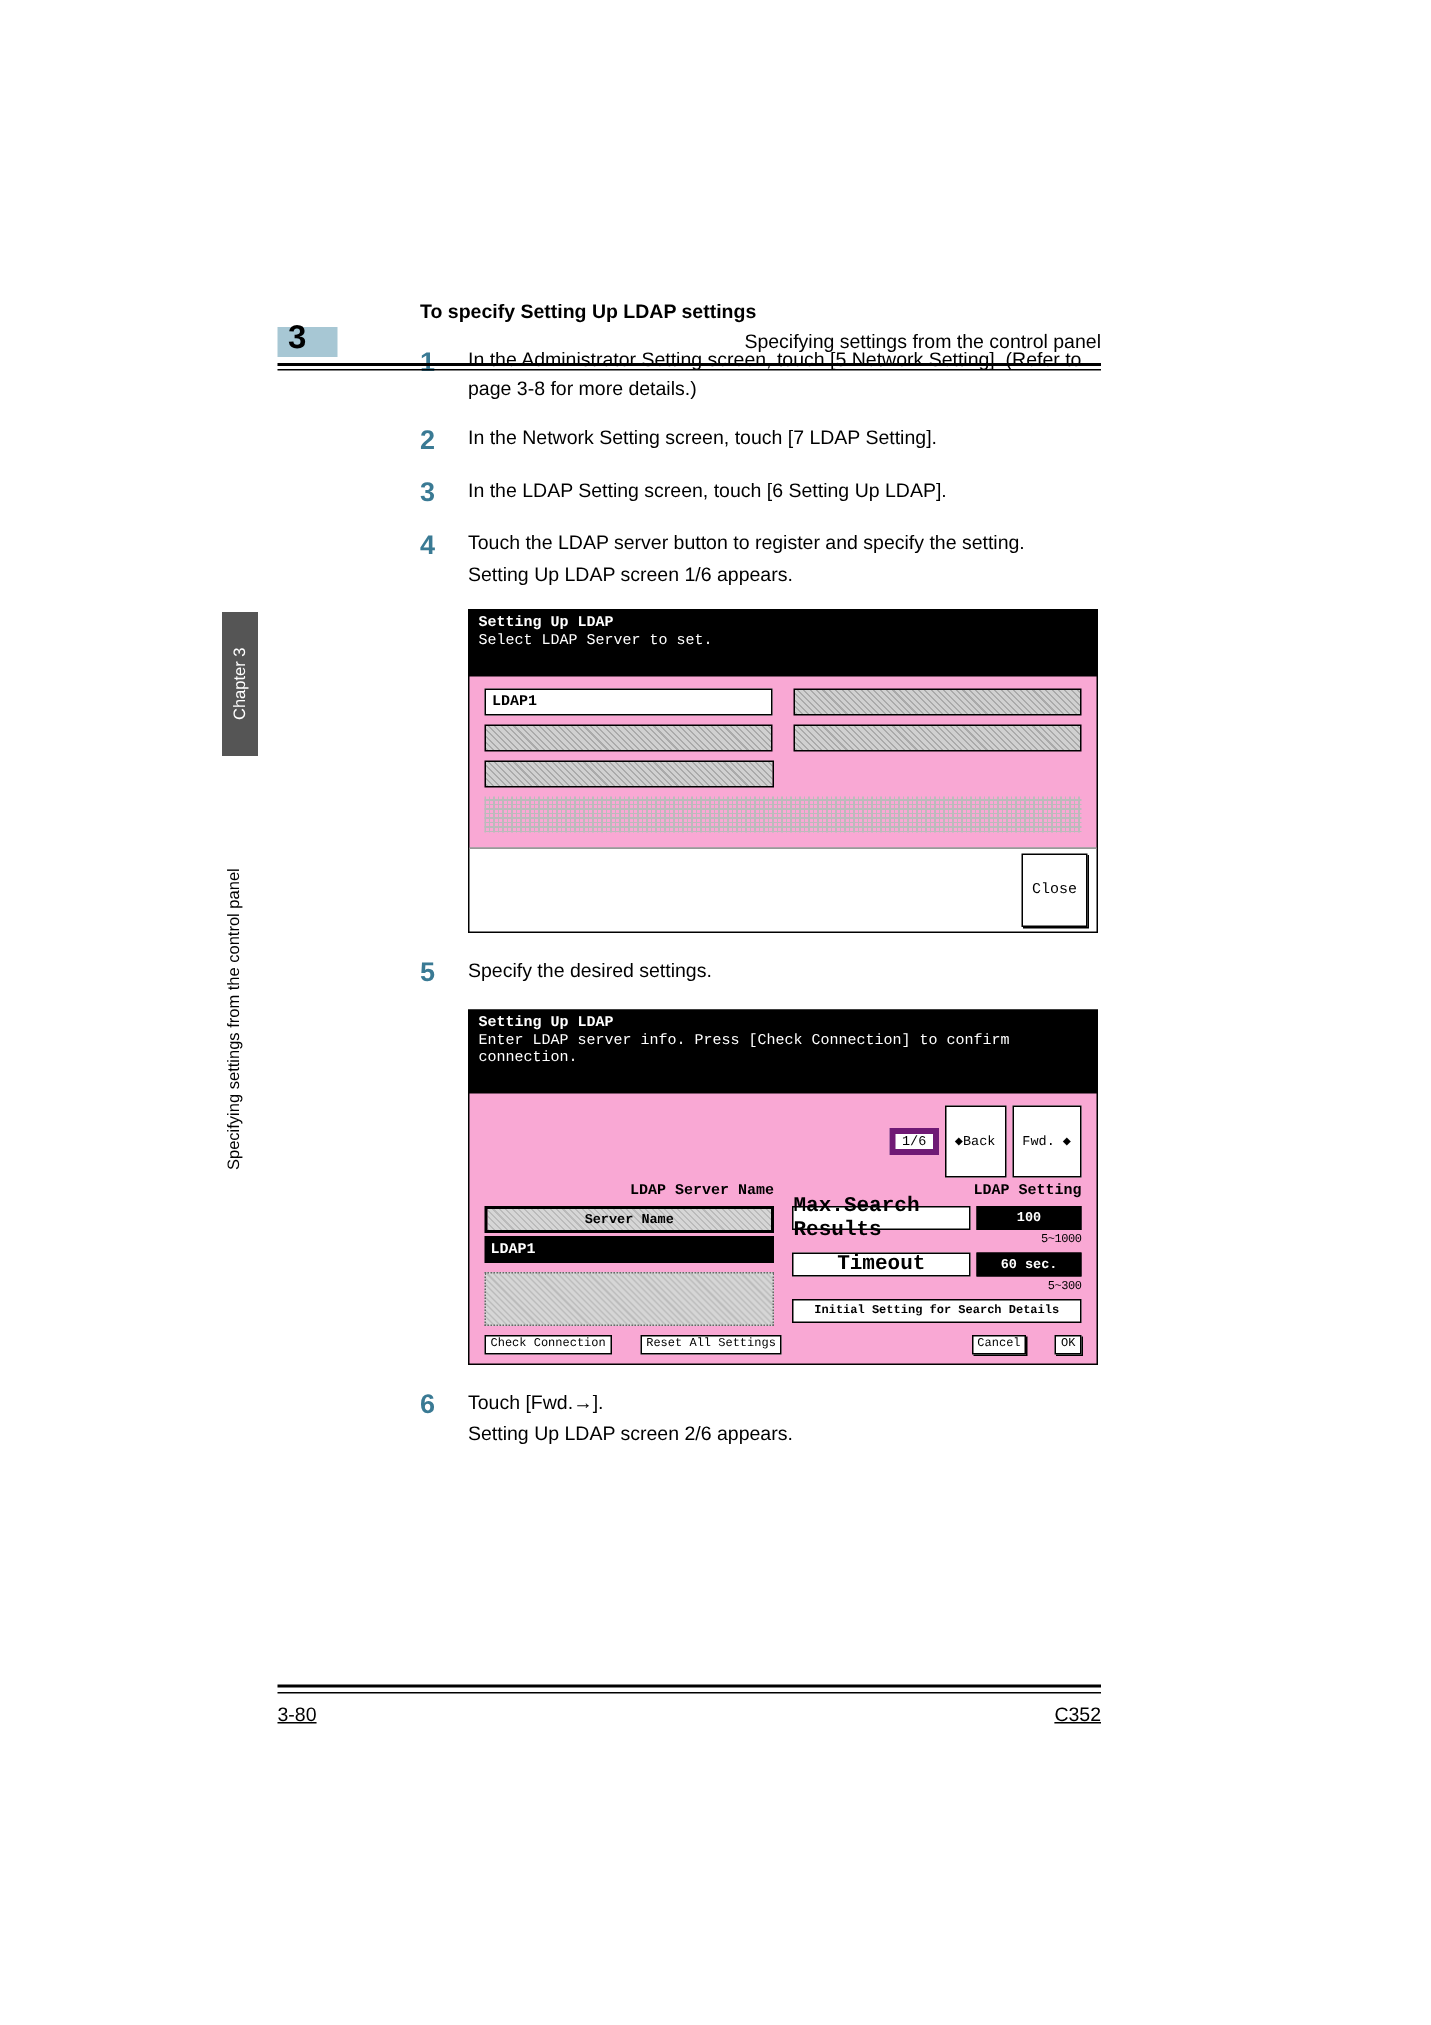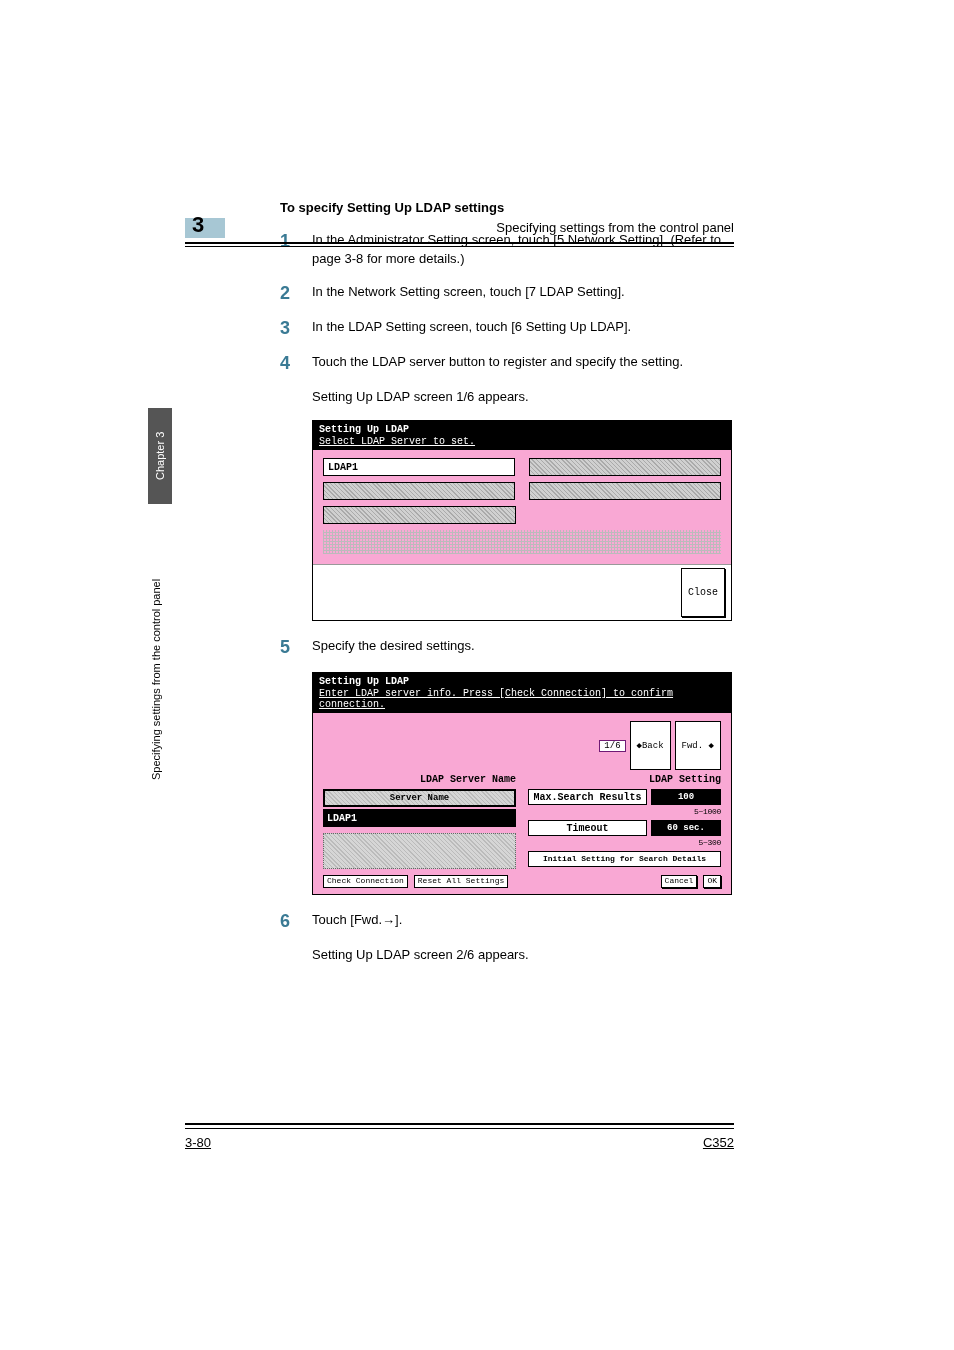--- a/index.html
+++ b/index.html
@@ -10,48 +10,48 @@
   .running-head-right { position: absolute; right: 220px; top: 220px; font-size: 13px; }
   .hr-head { position: absolute; left: 185px; right: 220px; top: 242px; height: 2px; background: #000; }
   .hr-head-thin { position: absolute; left: 185px; right: 220px; top: 246px; height: 1px; background: #000; }
   .side-tab { position: absolute; left: 148px; top: 408px; width: 24px; height: 96px; background: #555; color: #fff; writing-mode: vertical-rl; transform: rotate(180deg); font-size: 11px; display: flex; align-items: center; justify-content: center; }
   .side-caption { position: absolute; left: 150px; top: 520px; writing-mode: vertical-rl; transform: rotate(180deg); font-size: 11px; height: 260px; }
   .content { margin-left: 60px; width: 470px; }
   .section-title { font-weight: bold; font-size: 13px; margin-bottom: 16px; }
   .step { display: flex; margin-bottom: 14px; }
   .step-num { width: 32px; font-size: 18px; font-weight: bold; color: #3a7a94; font-family: Arial; flex: none; }
   .step-body { font-size: 13px; line-height: 1.45; flex: 1; }
-  .step-sub { margin-top: 16px; }
+  .step-sub { margin-top: 2px; }
   .panel { background:#000; color:#fff; font-family: "Courier New", monospace; font-size:10px; border:1px solid #000; margin: 10px 0 16px 32px; width: 420px; padding:0; position:relative; }
   .panel .bar { padding: 3px 6px 1px; font-weight:bold; }
-  .panel .bar2 { padding: 0 6px 3px; text-decoration: underline; }
+  .panel .bar2 { padding: 0 6px 18px; }
   .panel .body { background:#f9a8d4; color:#000; padding:8px 10px 6px; }
   .slot-row { display:flex; gap:14px; margin-bottom:6px; }
   .slot { flex:1; height:18px; background: repeating-linear-gradient(45deg,#aaa,#aaa 1px,#d0d0d0 1px,#d0d0d0 3px); border:1px solid #000; position:relative; display:flex; align-items:center; }
   .slot.named { background:#fff; }
   .slot-label { font-family:"Courier New",monospace; font-size:10px; font-weight:bold; padding-left:4px; }
   .dotted-wide { height:24px; background: repeating-linear-gradient(0deg,#bbb,#bbb 1px,transparent 1px,transparent 3px), repeating-linear-gradient(90deg,#bbb,#bbb 1px,transparent 1px,transparent 3px); margin-bottom:4px; }
   .panel .footer { background:#fff; text-align:right; padding:3px 6px; border-top:1px solid #999; }
   .btn { display:inline-block; border:1px solid #000; background:#fff; color:#000; font-family:"Courier New",monospace; font-size:10px; padding:18px 6px; }
   .btn.shadow { box-shadow: 1px 1px 0 #000; }
   
   .row2 { display:flex; gap:12px; }
   .col { flex:1; }
   .fheader { text-align:right; font-weight:bold; font-size:10px; margin-bottom:4px; }
   .srv-box { border:2px solid #000; background: repeating-linear-gradient(45deg,#bbb,#bbb 1px,#d6d6d6 1px,#d6d6d6 3px); height:18px; display:flex; align-items:center; justify-content:center; font-size:9px; font-weight:bold; margin-bottom:2px; }
   .srv-val { background:#000; color:#fff; height:18px; display:flex; align-items:center; padding-left:4px; font-weight:bold; margin-bottom:6px; }
   .kv { display:flex; margin-bottom:2px; align-items:center; }
-  .kbox { flex:1; border:1px solid #000; background:#fff; height:16px; font-size:10px; display:flex; align-items:center; justify-content:center; font-weight:bold; }
+  .kbox { flex:1; border:1px solid #000; background:#fff; height:16px; font-size:14px; display:flex; align-items:center; justify-content:center; font-weight:bold; }
   .vbox { width:70px; border:1px solid #000; background:#000; color:#fff; height:16px; font-size:9px; display:flex; align-items:center; justify-content:center; font-weight:bold; margin-left:4px; }
   .hint { font-size:8px; text-align:right; margin-bottom:4px; letter-spacing:-0.3px; }
-  .ctrlrow { display:flex; gap:6px; margin-top:6px; }
+  .ctrlrow { display:flex; gap:19px; margin-top:6px; }
   .ctrlrow .btn { font-size:8px; padding:1px 3px; line-height:1.1; }
   .ctrlrow .spacer { flex:1; }
   .navtop { display:flex; justify-content:flex-end; gap:4px; margin-bottom:4px; align-items:center; }
-  .navtop .pg { border:1px solid #701a75; background:#fff; color:#000; font-size:9px; padding:0 4px; }
+  .navtop .pg { border:4px solid #701a75; background:#fff; color:#000; font-size:9px; padding:0 4px; }
   .navtop .btn { font-size:9px; }
   .footer-page { position:absolute; left:185px; right:220px; bottom:200px; border-top:1px solid #000; padding-top:6px; display:flex; justify-content:space-between; font-size:13px;text-decoration:underline; }
   .footer-hr2 { position:absolute; left:185px; right:220px; bottom:225px; height:2px; background:#000; }
   .dottedbox { border:1px dotted #666; height:36px; background: repeating-linear-gradient(45deg,#bbb,#bbb 1px,#d6d6d6 1px,#d6d6d6 3px); margin-top:2px; }
 </style>
 </head>
 <body>
 
 <div class="page">
   <div class="chapter-num-band"></div>

